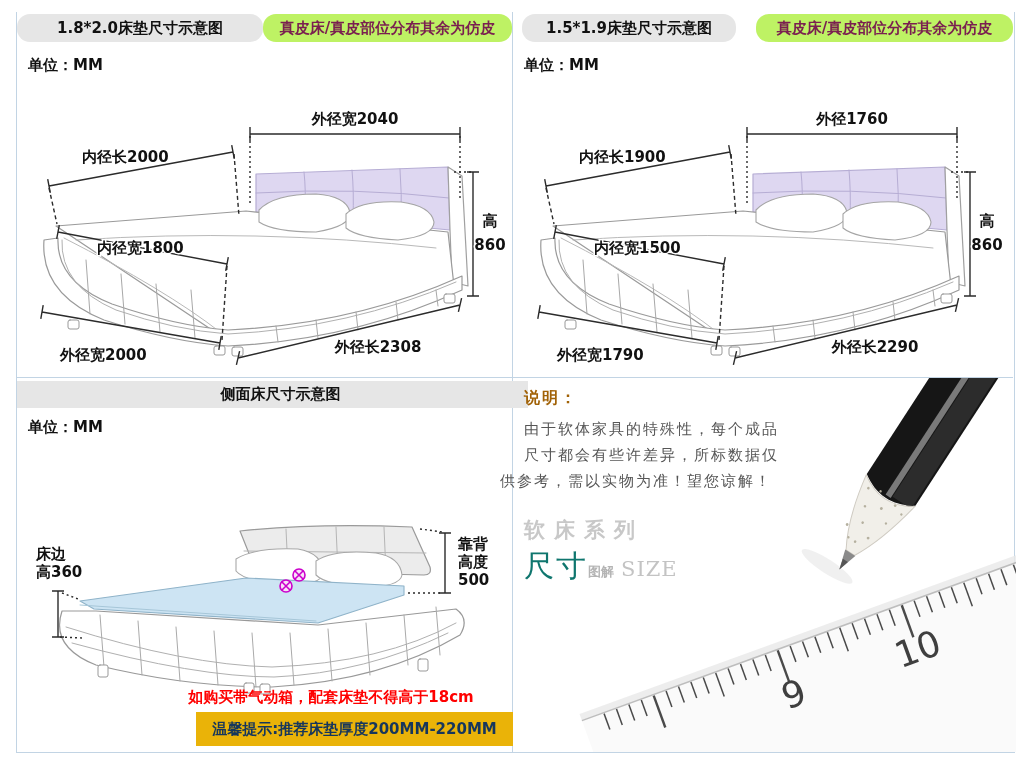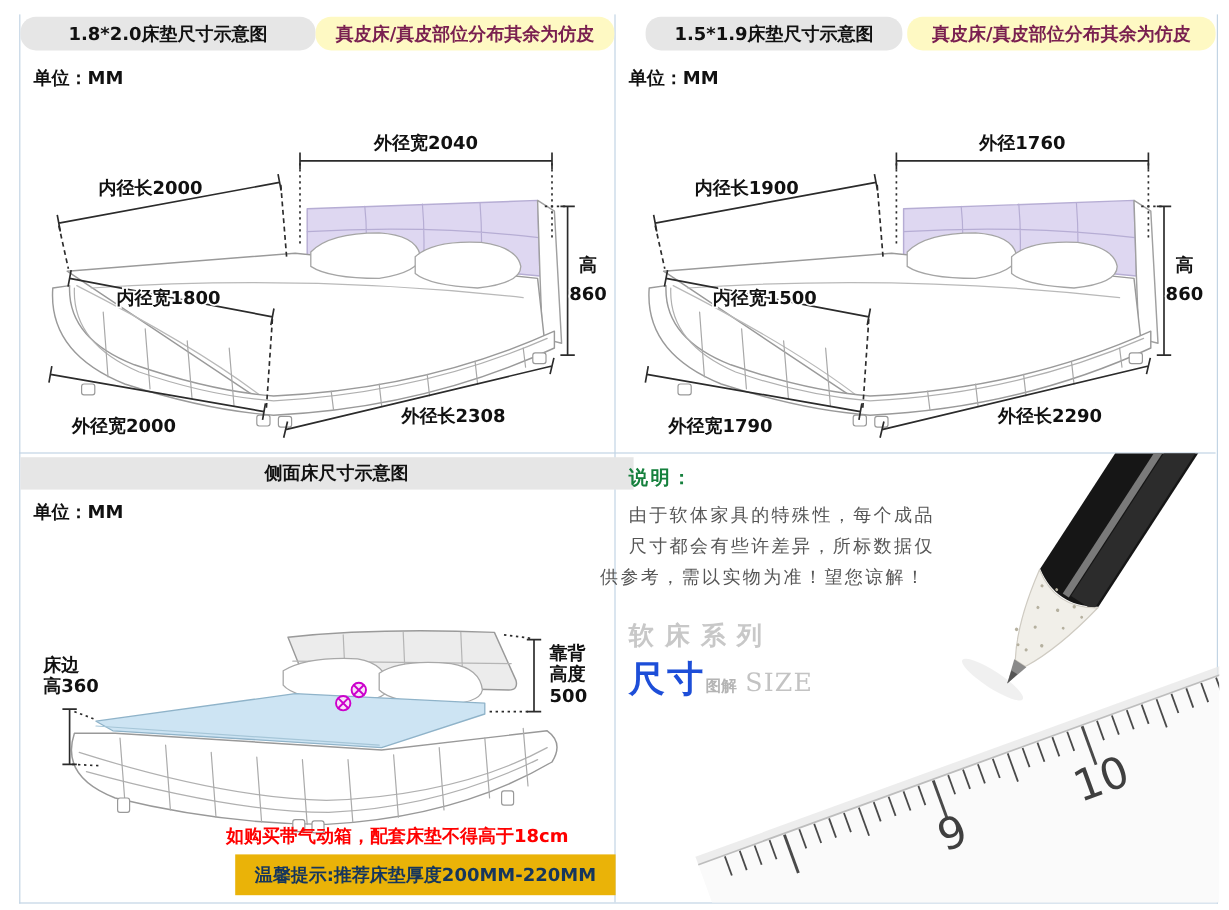--- a/index.html
+++ b/index.html
@@ -15,50 +15,50 @@
     border-left:1px solid #c2d4e4;border-right:1px solid #c2d4e4;border-bottom:1px solid #c2d4e4;
     pointer-events:none;
   }
   .vdiv{left:512px;top:12px;width:1px;height:740px;background:#c2d4e4;}
   .hdiv{left:16px;top:377px;width:997px;height:1px;background:#c2d4e4;}
   .hdr{
     top:14px;height:28px;display:flex;align-items:center;justify-content:center;
     font-size:15px;font-weight:bold;white-space:nowrap;border-radius:13px;
   }
   .hdr-gray{background:#e6e6e6;color:#111;}
-  .hdr-lav{background:#fef9c3;color:#7a2050;}
+  .hdr-lav{background:#bef264;color:#7a2050;}
   .unit{font-size:15px;font-weight:bold;color:#111;white-space:nowrap;}
   .bl-hdr{
     left:17px;top:381px;width:495px;height:27px;background:#e6e6e6;
     display:flex;align-items:center;justify-content:center;
     font-size:15px;font-weight:bold;color:#111;padding-left:16px;
   }
   .warning{
     left:150px;top:688px;width:362px;text-align:center;
     color:#ff0000;font-size:15px;font-weight:bold;white-space:nowrap;
   }
   .tipbar{
     left:196px;top:712px;width:317px;height:34px;background:#eab308;
     display:flex;align-items:center;justify-content:center;
     color:#16365c;font-size:15px;font-weight:bold;white-space:nowrap;
   }
   .note-title{
     left:524px;top:388px;font-family:"DejaVu Serif","Liberation Serif",serif;
-    font-size:16px;font-weight:bold;color:#15803d;letter-spacing:2px;
+    font-size:16px;font-weight:bold;color:#a16207;letter-spacing:2px;
   }
   .note-line{
     font-family:"DejaVu Serif","Liberation Serif",serif;
     font-size:15px;color:#565656;letter-spacing:2px;white-space:nowrap;
   }
   .wm1{
     left:524px;top:516px;font-family:"DejaVu Serif","Liberation Serif",serif;
     font-size:21px;color:#c8c8c8;letter-spacing:9px;font-weight:bold;white-space:nowrap;text-align:right;
   }
   .wm2{left:524px;top:546px;display:flex;align-items:baseline;white-space:nowrap;}
-  .wm2 .big{font-size:30px;font-weight:bold;color:#1d4ed8;letter-spacing:2px;}
+  .wm2 .big{font-size:30px;font-weight:normal;color:#0f766e;letter-spacing:2px;}
   .wm2 .small{font-size:13px;font-weight:bold;color:#b4b4b4;}
   .wm2 .latin{font-family:"DejaVu Serif","Liberation Serif",serif;font-size:21px;color:#c3c3c3;margin-left:7px;letter-spacing:1px;}
   svg text.dim{
     font-family:"DejaVu Sans","Liberation Sans",sans-serif;
     font-size:15px;font-weight:bold;fill:#111;
     paint-order:stroke;stroke:#ffffff;stroke-width:3px;
   }
   svg text.rulnum{
     font-family:"DejaVu Sans","Liberation Sans",sans-serif;
     font-size:36px;fill:#3f3f3f;
@@ -123,21 +123,21 @@
       <text class="dim" x="339" y="34" text-anchor="middle">外径宽2040</text>
       <text class="dim" x="81" y="163">内径宽1800</text>
       <text class="dim" x="44" y="270">外径宽2000</text>
       <text class="dim" x="362" y="262" text-anchor="middle">外径长2308</text>
       <text class="dim" x="474" y="136" text-anchor="middle">高</text>
       <text class="dim" x="474" y="160" text-anchor="middle">860</text>
     </g>
   </svg>
 </div>
 
-<div class="abs hdr hdr-gray" style="left:538px;width:214px;">1.5*1.9床垫尺寸示意图</div>
+<div class="abs hdr hdr-gray" style="left:522px;width:214px;">1.5*1.9床垫尺寸示意图</div>
 <div class="abs hdr hdr-lav" style="left:756px;width:257px;">真皮床/真皮部位分布其余为仿皮</div>
 <div class="abs unit" style="left:524px;top:56px;">单位：MM</div>
 <div class="abs" style="left:513px;top:90px;width:496px;height:286px;" id="bed-slot-right">
   <svg width="496" height="286" viewBox="0 0 496 286">
     <g stroke-linecap="round" stroke-linejoin="round">
 
       <path d="M240,84 L432,77 L434,140 L370,134 Q300,126 240,122 Z" fill="#ded7f1" stroke="#b6add4" stroke-width="1.2"></path>
       <path d="M288,82 Q290,100 289,123 M336,80 Q338,102 337,128 M384,79 Q386,104 385,131 M240,103 Q340,97 433,108" fill="none" stroke="#b6add4" stroke-width="1"></path>
 
       <path d="M432,77 L446,86 L452,196 L436,192 L434,140 Z" fill="#ffffff" stroke="#a0a0a0" stroke-width="1.2"></path>

